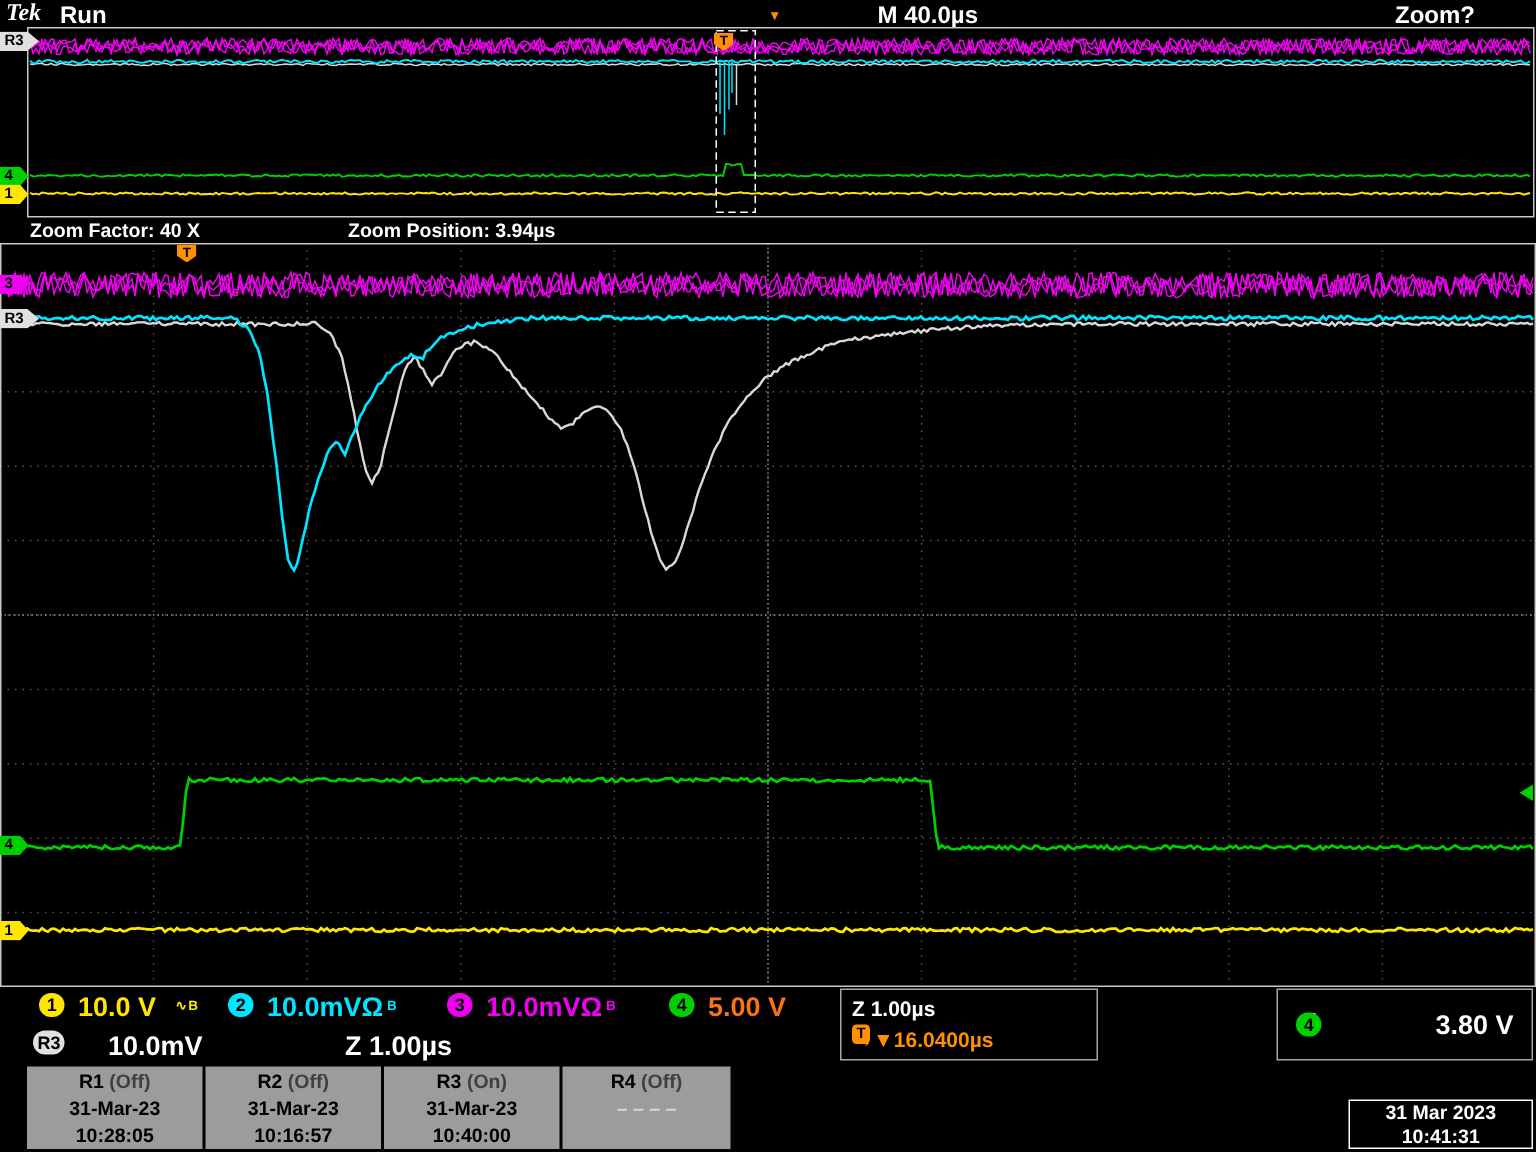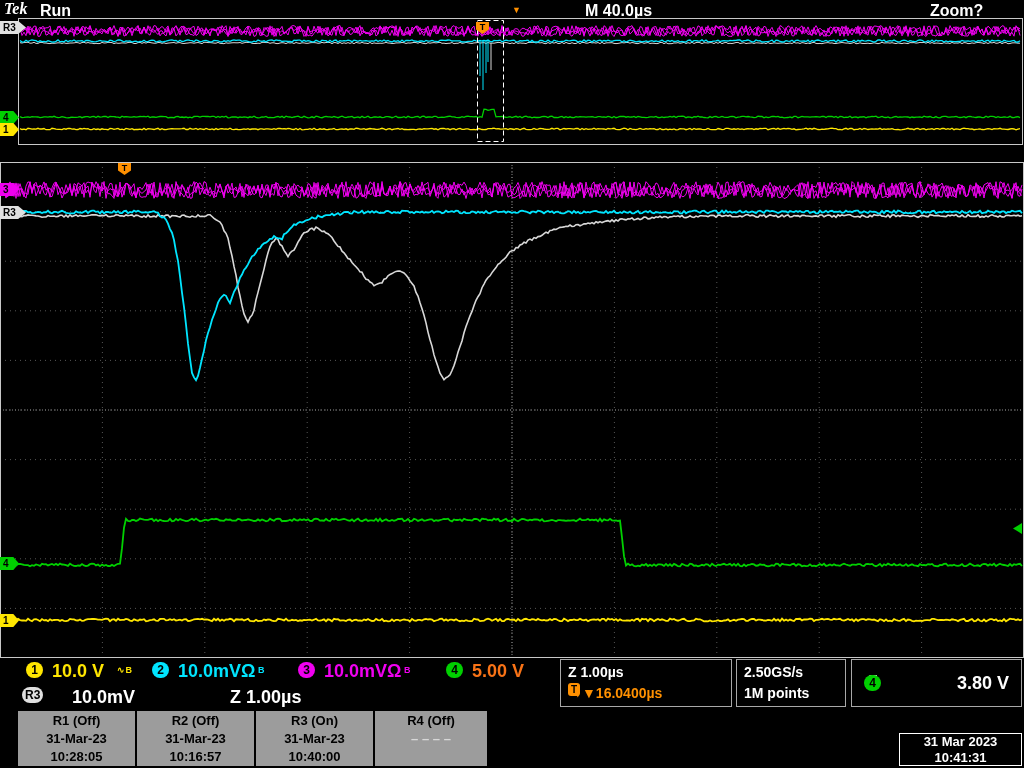--- a/index.html
+++ b/index.html
@@ -43,21 +43,21 @@
   .bg1{background:#ffe600}.bg2{background:#00e5ff}.bg3{background:#f000f0}.bg4{background:#00d000}.bgR{background:#e0e0e0}
   .bgT{background:#ff9000;min-width:12px;height:13px;font-size:10px;line-height:13px;border-radius:3px}
   .ibox{position:absolute;top:1px;height:48px;border:1px solid #a8a8a8;padding:2px 7px}
   .ibox .ln{font-size:14px;font-weight:bold;line-height:21px;white-space:nowrap}
   .trigbox{display:flex;align-items:center;justify-content:space-between;padding:0 12px}
   .row2{position:absolute;left:0;top:26px;width:560px;height:24px}
   .row2 .badge{position:absolute}
   
   .bottom{position:absolute;left:0;top:710px;width:1024px;height:58px}
   .slot{position:absolute;top:1px;width:117px;height:55px;background:#9c9c9c;text-align:center;color:#000;font-size:13px;font-weight:bold;line-height:18px;padding-top:1px;cursor:pointer}
-  .slot .st{color:#000000}
+  .slot .st{color:#404040}
   .slot .dim{color:#d8d8d8}
   .datebox{position:absolute;left:899px;top:23px;width:123px;height:33px;border:1px solid #fff;background:#000;color:#fff;text-align:center;font-size:13px;font-weight:bold;line-height:16px}
 </style>
 </head>
 <body>
 
 <div class="screen">
 
   <div class="topbar">
     <span class="tek">Tek</span>
@@ -83,20 +83,24 @@
         <path d="M20.0 98.6L22.0 99.6L24.0 99.4L26.0 99.1L28.0 98.8L30.0 99.4L32.0 98.7L34.0 98.8L36.0 98.9L38.0 99.0L40.0 99.7L42.0 99.3L44.0 98.9L46.0 98.9L48.0 99.2L50.0 98.7L52.0 99.0L54.0 98.3L56.0 99.2L58.0 99.6L60.0 99.4L62.0 98.6L64.0 99.1L66.0 99.6L68.0 99.8L70.0 99.5L72.0 99.1L74.0 99.4L76.0 99.4L78.0 99.2L80.0 98.7L82.0 99.7L84.0 99.0L86.0 98.7L88.0 98.6L90.0 99.3L92.0 98.7L94.0 98.4L96.0 99.5L98.0 98.3L100.0 99.1L102.0 98.9L104.0 98.4L106.0 98.5L108.0 99.6L110.0 98.4L112.0 98.7L114.0 98.6L116.0 99.0L118.0 99.1L120.0 99.7L122.0 98.2L124.0 99.0L126.0 98.7L128.0 98.9L130.0 99.1L132.0 99.2L134.0 98.6L136.0 99.2L138.0 98.8L140.0 98.5L142.0 98.7L144.0 98.4L146.0 98.8L148.0 98.2L150.0 99.6L152.0 98.8L154.0 99.0L156.0 99.3L158.0 98.8L160.0 98.5L162.0 98.4L164.0 98.7L166.0 98.6L168.0 99.8L170.0 99.5L172.0 99.3L174.0 99.7L176.0 98.7L178.0 98.4L180.0 99.4L182.0 99.0L184.0 99.5L186.0 99.0L188.0 99.7L190.0 99.2L192.0 99.8L194.0 98.5L196.0 98.4L198.0 98.3L200.0 99.1L202.0 98.4L204.0 98.3L206.0 98.5L208.0 98.3L210.0 98.8L212.0 98.4L214.0 98.3L216.0 99.5L218.0 98.4L220.0 99.3L222.0 98.4L224.0 99.1L226.0 98.2L228.0 99.8L230.0 99.6L232.0 98.9L234.0 99.0L236.0 98.9L238.0 99.7L240.0 99.0L242.0 99.3L244.0 98.9L246.0 99.1L248.0 99.7L250.0 98.8L252.0 99.4L254.0 98.2L256.0 99.3L258.0 99.8L260.0 99.7L262.0 99.0L264.0 99.1L266.0 98.5L268.0 99.6L270.0 99.5L272.0 99.7L274.0 99.6L276.0 98.8L278.0 98.5L280.0 99.3L282.0 98.3L284.0 99.7L286.0 98.2L288.0 98.9L290.0 99.0L292.0 99.6L294.0 99.0L296.0 98.6L298.0 98.2L300.0 99.2L302.0 99.6L304.0 98.3L306.0 99.2L308.0 99.8L310.0 99.7L312.0 98.8L314.0 99.7L316.0 98.2L318.0 98.6L320.0 99.3L322.0 99.7L324.0 98.8L326.0 98.4L328.0 98.9L330.0 98.8L332.0 99.4L334.0 98.5L336.0 99.0L338.0 99.7L340.0 98.9L342.0 98.2L344.0 99.1L346.0 99.6L348.0 99.0L350.0 98.9L352.0 98.4L354.0 99.7L356.0 99.3L358.0 98.9L360.0 99.7L362.0 98.3L364.0 99.6L366.0 99.1L368.0 98.2L370.0 99.6L372.0 99.7L374.0 99.0L376.0 98.8L378.0 99.4L380.0 98.8L382.0 99.6L384.0 99.4L386.0 98.7L388.0 98.7L390.0 99.0L392.0 99.7L394.0 99.0L396.0 98.2L398.0 99.5L400.0 99.5L402.0 99.3L404.0 98.7L406.0 99.8L408.0 98.3L410.0 99.1L412.0 99.7L414.0 99.2L416.0 98.6L418.0 98.5L420.0 99.8L422.0 98.4L424.0 98.2L426.0 99.5L428.0 99.0L430.0 98.9L432.0 99.3L434.0 98.4L436.0 98.3L438.0 99.6L440.0 99.4L442.0 99.2L444.0 99.3L446.0 98.9L448.0 98.5L450.0 98.2L452.0 98.9L454.0 98.8L456.0 99.3L458.0 99.7L460.0 99.5L462.0 98.7L464.0 99.4L466.0 98.5L468.0 98.2L470.0 98.6L472.0 98.7L474.0 98.9L476.0 98.5L478.0 99.6L480.0 98.7L482.0 99.3L484.0 91.3L486.0 91.4L488.0 92.3L490.0 91.9L492.0 91.3L494.0 91.4L496.0 98.8L498.0 98.6L500.0 98.7L502.0 98.5L504.0 98.9L506.0 99.4L508.0 99.1L510.0 98.7L512.0 99.6L514.0 98.9L516.0 98.3L518.0 99.3L520.0 98.4L522.0 99.7L524.0 98.6L526.0 98.2L528.0 99.1L530.0 98.9L532.0 99.8L534.0 99.1L536.0 99.5L538.0 99.5L540.0 99.3L542.0 98.6L544.0 98.3L546.0 98.6L548.0 99.6L550.0 98.5L552.0 98.2L554.0 99.5L556.0 99.4L558.0 99.6L560.0 98.8L562.0 98.4L564.0 99.7L566.0 98.7L568.0 99.5L570.0 98.8L572.0 99.5L574.0 99.6L576.0 98.6L578.0 99.1L580.0 98.6L582.0 98.9L584.0 98.9L586.0 99.1L588.0 98.9L590.0 98.9L592.0 98.6L594.0 99.2L596.0 99.3L598.0 98.6L600.0 98.7L602.0 99.1L604.0 98.8L606.0 99.3L608.0 98.4L610.0 98.9L612.0 99.8L614.0 98.5L616.0 99.7L618.0 99.1L620.0 98.3L622.0 98.5L624.0 98.5L626.0 99.2L628.0 98.6L630.0 99.2L632.0 99.0L634.0 98.4L636.0 99.6L638.0 98.5L640.0 98.8L642.0 99.4L644.0 99.4L646.0 99.6L648.0 99.3L650.0 98.9L652.0 98.9L654.0 99.1L656.0 98.5L658.0 99.5L660.0 99.7L662.0 98.9L664.0 99.5L666.0 99.2L668.0 99.1L670.0 98.4L672.0 99.1L674.0 98.3L676.0 99.5L678.0 98.4L680.0 98.3L682.0 98.2L684.0 98.4L686.0 99.7L688.0 98.8L690.0 99.1L692.0 99.7L694.0 98.6L696.0 99.0L698.0 98.2L700.0 99.0L702.0 98.8L704.0 99.5L706.0 99.7L708.0 99.8L710.0 98.6L712.0 99.5L714.0 98.6L716.0 98.5L718.0 99.3L720.0 99.2L722.0 98.5L724.0 99.1L726.0 99.4L728.0 99.4L730.0 98.7L732.0 98.3L734.0 98.7L736.0 99.8L738.0 99.2L740.0 98.8L742.0 98.3L744.0 98.4L746.0 98.8L748.0 98.5L750.0 98.9L752.0 99.1L754.0 99.6L756.0 99.3L758.0 98.2L760.0 98.5L762.0 98.4L764.0 99.8L766.0 98.9L768.0 99.6L770.0 99.1L772.0 98.5L774.0 98.3L776.0 98.9L778.0 98.4L780.0 99.3L782.0 99.2L784.0 99.8L786.0 99.6L788.0 99.5L790.0 98.9L792.0 99.7L794.0 98.4L796.0 98.3L798.0 99.7L800.0 99.2L802.0 98.4L804.0 98.9L806.0 98.8L808.0 98.8L810.0 99.1L812.0 98.9L814.0 98.8L816.0 98.7L818.0 98.9L820.0 99.1L822.0 98.5L824.0 98.5L826.0 99.6L828.0 98.3L830.0 98.5L832.0 98.5L834.0 99.3L836.0 98.4L838.0 99.7L840.0 98.5L842.0 98.6L844.0 99.6L846.0 99.1L848.0 99.4L850.0 98.2L852.0 99.7L854.0 99.1L856.0 98.8L858.0 99.7L860.0 98.8L862.0 99.0L864.0 98.7L866.0 99.8L868.0 99.0L870.0 98.9L872.0 98.3L874.0 98.6L876.0 98.2L878.0 99.5L880.0 99.1L882.0 98.5L884.0 99.4L886.0 99.5L888.0 98.9L890.0 99.8L892.0 99.7L894.0 98.8L896.0 98.5L898.0 99.4L900.0 98.9L902.0 99.2L904.0 98.9L906.0 98.8L908.0 99.0L910.0 99.7L912.0 99.0L914.0 99.5L916.0 99.1L918.0 99.2L920.0 98.9L922.0 99.5L924.0 98.2L926.0 98.9L928.0 99.0L930.0 98.5L932.0 99.3L934.0 99.6L936.0 98.6L938.0 99.7L940.0 99.8L942.0 98.6L944.0 98.3L946.0 98.3L948.0 99.2L950.0 99.2L952.0 98.8L954.0 98.8L956.0 98.4L958.0 99.2L960.0 99.5L962.0 99.4L964.0 98.7L966.0 99.7L968.0 98.7L970.0 98.3L972.0 98.8L974.0 99.2L976.0 99.5L978.0 99.0L980.0 98.9L982.0 99.7L984.0 99.6L986.0 98.2L988.0 99.3L990.0 98.4L992.0 98.3L994.0 98.7L996.0 99.6L998.0 98.7L1000.0 99.4L1002.0 99.4L1004.0 98.8L1006.0 99.2L1008.0 99.3L1010.0 98.3L1012.0 99.5L1014.0 99.6L1016.0 99.0L1018.0 98.7L1020.0 99.6" stroke="#00d000" stroke-width="1.3" fill="none"></path>
         <path d="M20.0 110.6L22.0 111.5L24.0 111.1L26.0 111.7L28.0 110.3L30.0 110.6L32.0 111.2L34.0 111.0L36.0 111.1L38.0 110.3L40.0 111.0L42.0 111.0L44.0 110.5L46.0 111.7L48.0 111.7L50.0 111.7L52.0 110.3L54.0 110.6L56.0 111.2L58.0 111.4L60.0 111.3L62.0 111.6L64.0 110.7L66.0 111.2L68.0 110.5L70.0 110.5L72.0 111.1L74.0 110.8L76.0 111.6L78.0 111.5L80.0 110.5L82.0 111.0L84.0 110.4L86.0 110.8L88.0 110.6L90.0 111.7L92.0 111.6L94.0 110.7L96.0 111.5L98.0 111.0L100.0 111.7L102.0 110.8L104.0 111.4L106.0 111.4L108.0 111.7L110.0 110.4L112.0 110.7L114.0 111.3L116.0 110.9L118.0 110.4L120.0 111.6L122.0 111.2L124.0 111.8L126.0 110.4L128.0 110.8L130.0 111.3L132.0 110.7L134.0 111.7L136.0 111.3L138.0 111.5L140.0 111.2L142.0 111.7L144.0 110.4L146.0 111.7L148.0 110.6L150.0 110.9L152.0 111.2L154.0 111.5L156.0 110.8L158.0 110.3L160.0 111.7L162.0 110.7L164.0 111.5L166.0 111.6L168.0 111.2L170.0 110.9L172.0 110.7L174.0 110.9L176.0 110.8L178.0 110.9L180.0 110.8L182.0 110.7L184.0 110.3L186.0 111.5L188.0 111.5L190.0 110.3L192.0 111.1L194.0 111.1L196.0 110.5L198.0 111.5L200.0 110.7L202.0 111.1L204.0 111.5L206.0 110.5L208.0 111.2L210.0 111.5L212.0 110.9L214.0 111.7L216.0 110.6L218.0 111.6L220.0 110.9L222.0 110.7L224.0 111.2L226.0 110.8L228.0 111.3L230.0 110.2L232.0 111.3L234.0 111.7L236.0 111.2L238.0 111.5L240.0 111.7L242.0 111.3L244.0 110.9L246.0 111.3L248.0 110.6L250.0 111.5L252.0 111.0L254.0 111.0L256.0 110.9L258.0 111.7L260.0 110.9L262.0 110.9L264.0 111.3L266.0 110.9L268.0 110.9L270.0 111.1L272.0 111.4L274.0 110.6L276.0 111.4L278.0 110.4L280.0 110.5L282.0 110.8L284.0 110.7L286.0 111.0L288.0 110.4L290.0 110.6L292.0 111.3L294.0 111.5L296.0 110.5L298.0 111.7L300.0 110.5L302.0 111.8L304.0 111.6L306.0 111.3L308.0 111.3L310.0 110.7L312.0 111.5L314.0 110.2L316.0 111.6L318.0 111.6L320.0 110.8L322.0 111.3L324.0 110.8L326.0 111.6L328.0 111.5L330.0 111.1L332.0 111.1L334.0 110.5L336.0 111.7L338.0 111.7L340.0 111.2L342.0 111.0L344.0 111.4L346.0 110.8L348.0 111.7L350.0 111.0L352.0 110.8L354.0 111.3L356.0 110.2L358.0 110.5L360.0 111.2L362.0 111.1L364.0 110.7L366.0 111.5L368.0 111.0L370.0 110.5L372.0 110.9L374.0 111.0L376.0 111.4L378.0 111.4L380.0 110.9L382.0 110.3L384.0 110.9L386.0 111.8L388.0 110.8L390.0 110.6L392.0 111.7L394.0 111.1L396.0 110.8L398.0 110.5L400.0 111.3L402.0 110.7L404.0 111.5L406.0 111.3L408.0 111.6L410.0 111.5L412.0 111.4L414.0 111.4L416.0 111.8L418.0 111.1L420.0 111.0L422.0 111.3L424.0 110.6L426.0 110.8L428.0 110.9L430.0 110.6L432.0 110.4L434.0 111.2L436.0 110.8L438.0 111.8L440.0 110.7L442.0 110.4L444.0 110.5L446.0 111.1L448.0 110.7L450.0 111.7L452.0 110.8L454.0 110.6L456.0 111.8L458.0 110.8L460.0 110.4L462.0 111.3L464.0 111.3L466.0 110.8L468.0 110.8L470.0 111.6L472.0 111.7L474.0 111.3L476.0 111.8L478.0 110.5L480.0 110.8L482.0 111.5L484.0 111.6L486.0 111.5L488.0 110.7L490.0 110.6L492.0 110.5L494.0 110.2L496.0 110.8L498.0 110.6L500.0 111.0L502.0 111.1L504.0 110.9L506.0 110.7L508.0 111.5L510.0 110.6L512.0 111.0L514.0 111.5L516.0 110.7L518.0 110.9L520.0 111.8L522.0 110.8L524.0 110.3L526.0 111.4L528.0 111.7L530.0 111.6L532.0 111.4L534.0 110.5L536.0 111.4L538.0 111.2L540.0 110.4L542.0 110.6L544.0 111.0L546.0 111.3L548.0 111.3L550.0 111.2L552.0 110.3L554.0 111.0L556.0 110.4L558.0 110.4L560.0 111.8L562.0 111.2L564.0 110.5L566.0 111.0L568.0 110.6L570.0 110.6L572.0 110.9L574.0 111.2L576.0 110.4L578.0 110.5L580.0 111.7L582.0 110.4L584.0 111.6L586.0 110.7L588.0 111.3L590.0 111.1L592.0 111.1L594.0 110.2L596.0 111.3L598.0 110.6L600.0 110.9L602.0 110.9L604.0 111.0L606.0 111.6L608.0 110.5L610.0 110.9L612.0 110.7L614.0 110.3L616.0 111.3L618.0 111.6L620.0 111.6L622.0 110.9L624.0 110.2L626.0 110.6L628.0 111.8L630.0 110.4L632.0 111.2L634.0 111.3L636.0 111.6L638.0 111.2L640.0 110.4L642.0 111.1L644.0 111.4L646.0 110.6L648.0 111.1L650.0 110.7L652.0 110.9L654.0 110.7L656.0 111.6L658.0 111.5L660.0 110.5L662.0 111.5L664.0 111.6L666.0 111.0L668.0 111.7L670.0 111.2L672.0 111.6L674.0 110.9L676.0 111.8L678.0 111.6L680.0 110.6L682.0 110.8L684.0 110.8L686.0 111.7L688.0 111.2L690.0 110.4L692.0 111.7L694.0 110.5L696.0 111.3L698.0 111.0L700.0 110.9L702.0 111.4L704.0 111.7L706.0 111.4L708.0 110.4L710.0 111.4L712.0 111.6L714.0 111.7L716.0 111.7L718.0 110.5L720.0 111.0L722.0 111.6L724.0 111.4L726.0 110.3L728.0 110.3L730.0 110.8L732.0 111.4L734.0 110.8L736.0 111.4L738.0 110.6L740.0 111.4L742.0 110.9L744.0 111.6L746.0 111.0L748.0 110.7L750.0 110.9L752.0 110.6L754.0 111.6L756.0 110.8L758.0 111.2L760.0 110.3L762.0 110.6L764.0 110.4L766.0 110.3L768.0 111.7L770.0 111.2L772.0 110.7L774.0 110.5L776.0 111.3L778.0 110.3L780.0 111.3L782.0 110.8L784.0 110.4L786.0 110.8L788.0 110.3L790.0 110.6L792.0 111.3L794.0 110.8L796.0 111.8L798.0 111.5L800.0 111.3L802.0 111.2L804.0 110.9L806.0 110.2L808.0 111.2L810.0 110.4L812.0 111.2L814.0 110.3L816.0 110.9L818.0 111.5L820.0 111.6L822.0 111.2L824.0 111.4L826.0 111.0L828.0 110.8L830.0 110.3L832.0 110.2L834.0 110.6L836.0 110.7L838.0 111.6L840.0 111.4L842.0 111.8L844.0 110.9L846.0 110.3L848.0 111.3L850.0 110.5L852.0 110.4L854.0 111.7L856.0 111.4L858.0 111.3L860.0 110.4L862.0 111.5L864.0 110.5L866.0 110.9L868.0 111.5L870.0 111.1L872.0 110.9L874.0 111.1L876.0 110.9L878.0 111.2L880.0 110.3L882.0 111.6L884.0 110.9L886.0 111.4L888.0 110.9L890.0 111.2L892.0 110.6L894.0 111.3L896.0 111.6L898.0 111.3L900.0 111.8L902.0 111.7L904.0 111.3L906.0 110.9L908.0 110.3L910.0 111.0L912.0 110.9L914.0 111.7L916.0 110.7L918.0 110.4L920.0 111.5L922.0 110.8L924.0 110.7L926.0 111.8L928.0 111.2L930.0 111.1L932.0 110.7L934.0 111.6L936.0 110.7L938.0 110.7L940.0 111.3L942.0 110.5L944.0 110.4L946.0 111.4L948.0 110.7L950.0 111.3L952.0 110.2L954.0 111.7L956.0 111.0L958.0 111.2L960.0 111.6L962.0 110.7L964.0 110.2L966.0 110.7L968.0 110.6L970.0 111.1L972.0 110.8L974.0 111.7L976.0 111.3L978.0 111.2L980.0 110.9L982.0 111.5L984.0 111.6L986.0 111.1L988.0 110.6L990.0 110.8L992.0 111.6L994.0 110.6L996.0 110.8L998.0 110.8L1000.0 110.3L1002.0 111.1L1004.0 111.2L1006.0 111.4L1008.0 111.5L1010.0 111.0L1012.0 110.6L1014.0 111.0L1016.0 111.8L1018.0 111.2L1020.0 110.7" stroke="#ffe600" stroke-width="1.3" fill="none"></path>
         <rect x="477.5" y="2.5" width="26" height="121" stroke="#ffffff" fill="none" stroke-dasharray="5 3"></rect>
       </svg>
     <div class="chmark mkR" style="left:0;top:3px">R3</div>
     <div class="chmark mk4" style="left:0;top:93px">4</div>
     <div class="chmark mk1" style="left:0;top:105px">1</div>
     <div class="tflag" style="left:476px;top:4px">T</div>
   </div>
 
+  <div class="zoombar">
+    <span class="zf">Zoom Factor: 40 X</span>
+    <span class="zp">Zoom Position: 3.94µs</span>
+  </div>
 
   <div class="main">
     <svg id="main-svg" width="1024" height="496">
         <line x1="102.4" y1="0" x2="102.4" y2="496" stroke="#565656" stroke-width="1" stroke-dasharray="1 4"></line>
         <line x1="0" y1="49.6" x2="1024" y2="49.6" stroke="#565656" stroke-width="1" stroke-dasharray="1 4"></line>
         <line x1="204.8" y1="0" x2="204.8" y2="496" stroke="#565656" stroke-width="1" stroke-dasharray="1 4"></line>
         <line x1="0" y1="99.2" x2="1024" y2="99.2" stroke="#565656" stroke-width="1" stroke-dasharray="1 4"></line>
         <line x1="307.20000000000005" y1="0" x2="307.20000000000005" y2="496" stroke="#565656" stroke-width="1" stroke-dasharray="1 4"></line>
         <line x1="0" y1="148.8" x2="1024" y2="148.8" stroke="#565656" stroke-width="1" stroke-dasharray="1 4"></line>
         <line x1="409.6" y1="0" x2="409.6" y2="496" stroke="#565656" stroke-width="1" stroke-dasharray="1 4"></line>
@@ -144,24 +148,20 @@
     <span class="flags t3" style="left:404px;top:7px">B</span>
 
     <span class="badge bg4" style="left:446px;top:4px">4</span>
     <span class="v t4" style="left:472px;top:3px">5.00 V</span>
 
     <div class="ibox" style="left:560px;width:172px">
       <div class="ln tw">Z 1.00µs</div>
       <div class="ln to"><span class="badge bgT">T</span><span>→▼16.0400µs</span></div>
     </div>
 
-    <div class="ibox" style="left:736px;width:110px">
-      <div class="ln tw">2.50GS/s</div>
-      <div class="ln tw">1M points</div>
-    </div>
 
     <div class="ibox trigbox" style="left:851px;width:171px">
       <span class="badge bg4">4</span>
       <span><svg width="14" height="16" style="position:static">
             <path d="M1 13 H6 V3 H13" stroke="#fff" stroke-width="1.5" fill="none"></path>
             <path d="M6 4 L3.5 9 H8.5 Z" fill="#fff"></path>
           </svg></span>
       <span class="v tw" style="position:static">3.80 V</span>
     </div>
 

